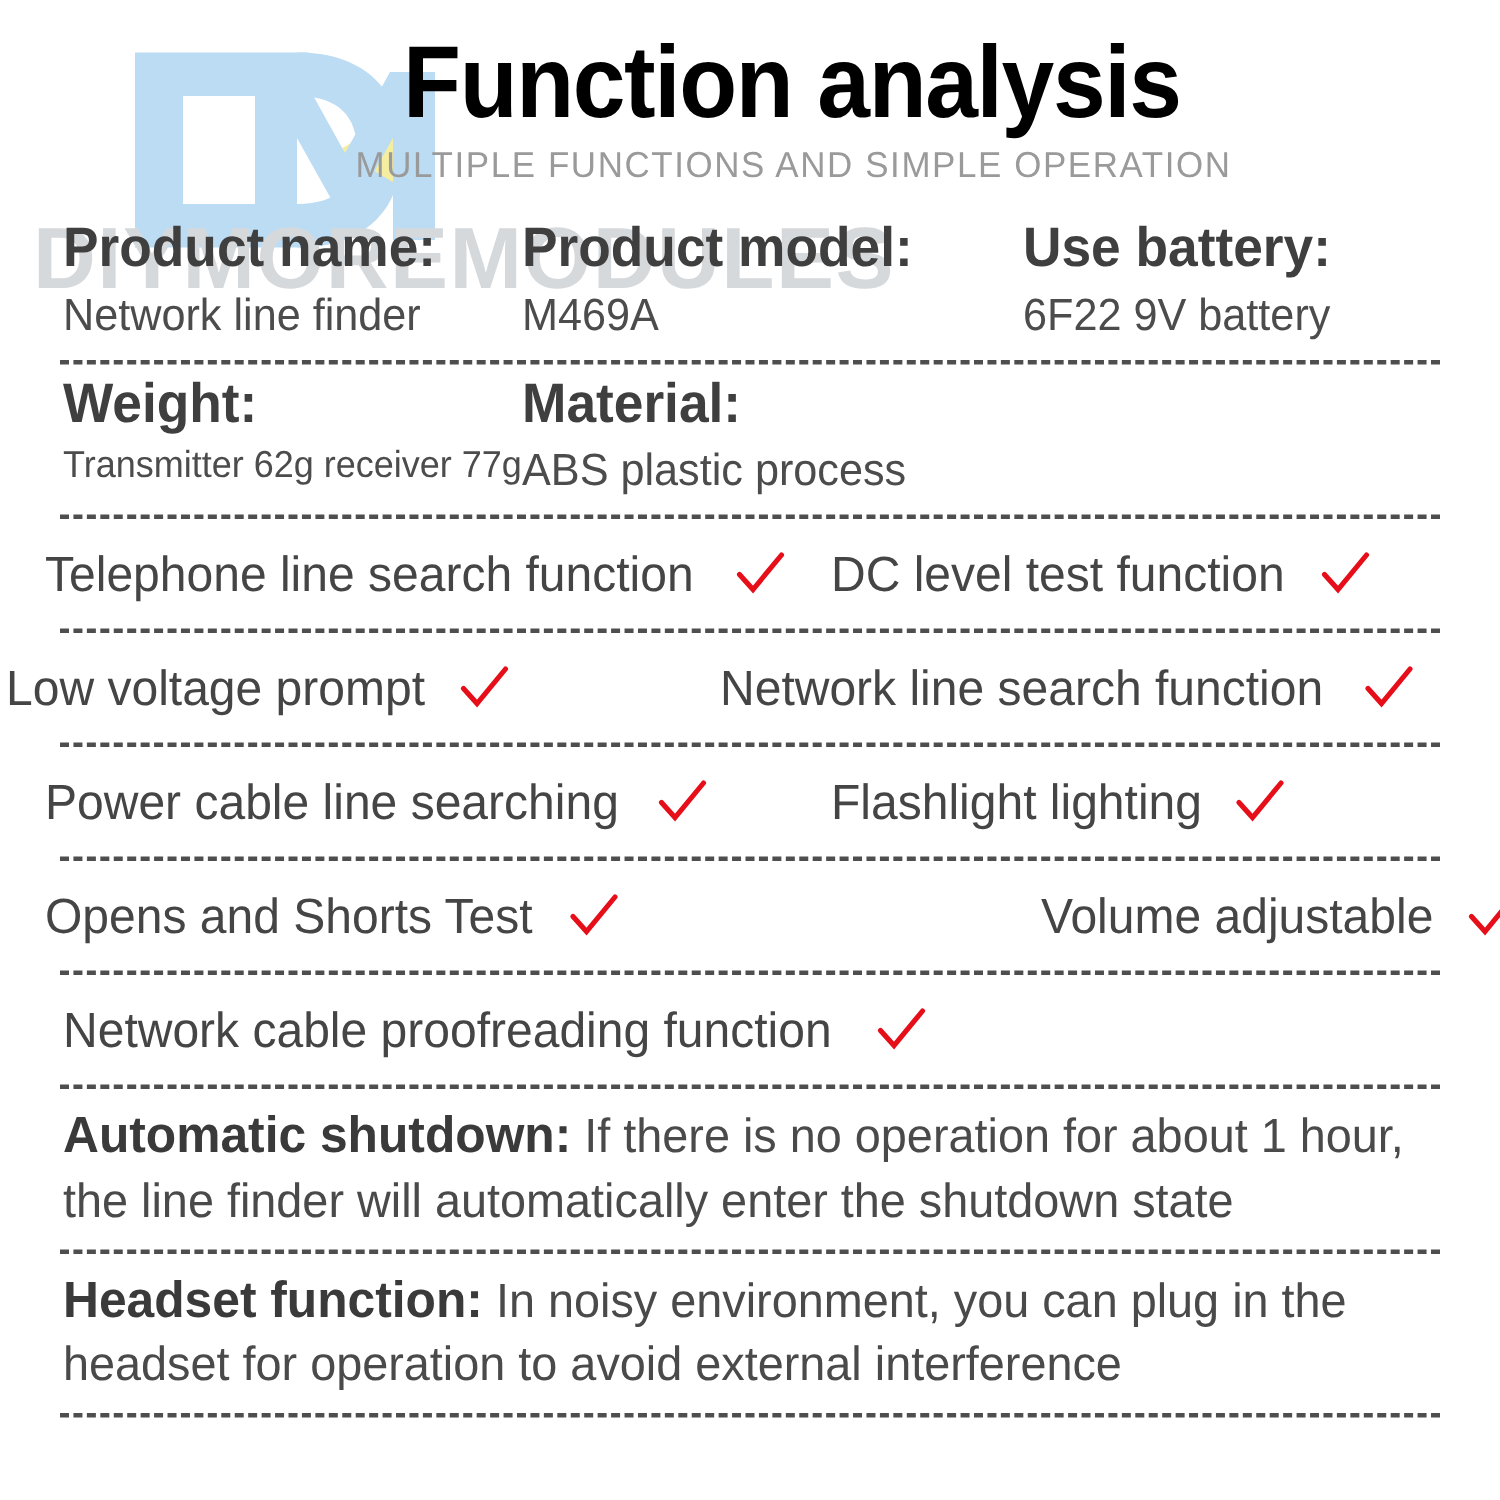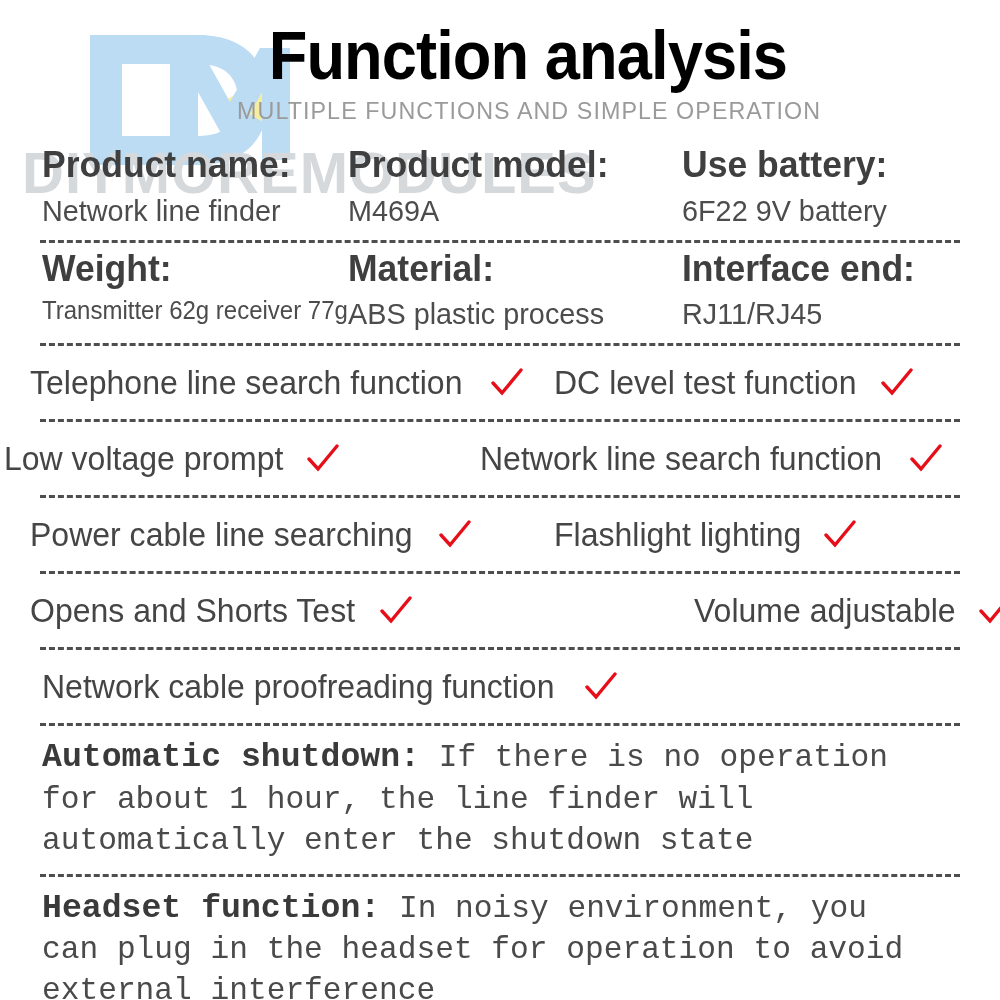--- a/index.html
+++ b/index.html
@@ -147,21 +147,20 @@
     display: inline-block;
     margin-left: 14px;
     line-height: 0;
     flex: 0 0 auto;
   }
   .check svg { display: block; }
 
   
   .para-row {
     padding: 10px 40px 12px 42px;
-    font-family: Liberation Mono, monospace;
   }
   .para {
     font-size: 32px;
     color: #4a4a4a;
     line-height: 1.28;
     transform: scaleX(0.975);
     transform-origin: left top;
   }
   .para .strong {
     font-weight: 700;
@@ -213,24 +212,20 @@
 
   <div class="spec-row">
     <div class="spec-cell c1">
       <div class="spec-label">Weight:</div>
       <div class="spec-value small">Transmitter 62g receiver 77g</div>
     </div>
     <div class="spec-cell c2">
       <div class="spec-label">Material:</div>
       <div class="spec-value">ABS plastic process</div>
     </div>
-    <div class="spec-cell c3">
-      <div class="spec-label">Interface end:</div>
-      <div class="spec-value">RJ11/RJ45</div>
-    </div>
   </div>
   <div class="divider"></div>
 
   <div class="feat-row">
     <div class="feat-cell left">
       <span class="feat-label">Telephone line search function</span>
       <span class="check">
         <svg width="34" height="30" viewBox="0 0 34 30">
             <path d="M3 15 L12 25 L31 2" stroke="#e60f19" stroke-width="3.4" fill="none" stroke-linecap="round"></path>
           </svg>

